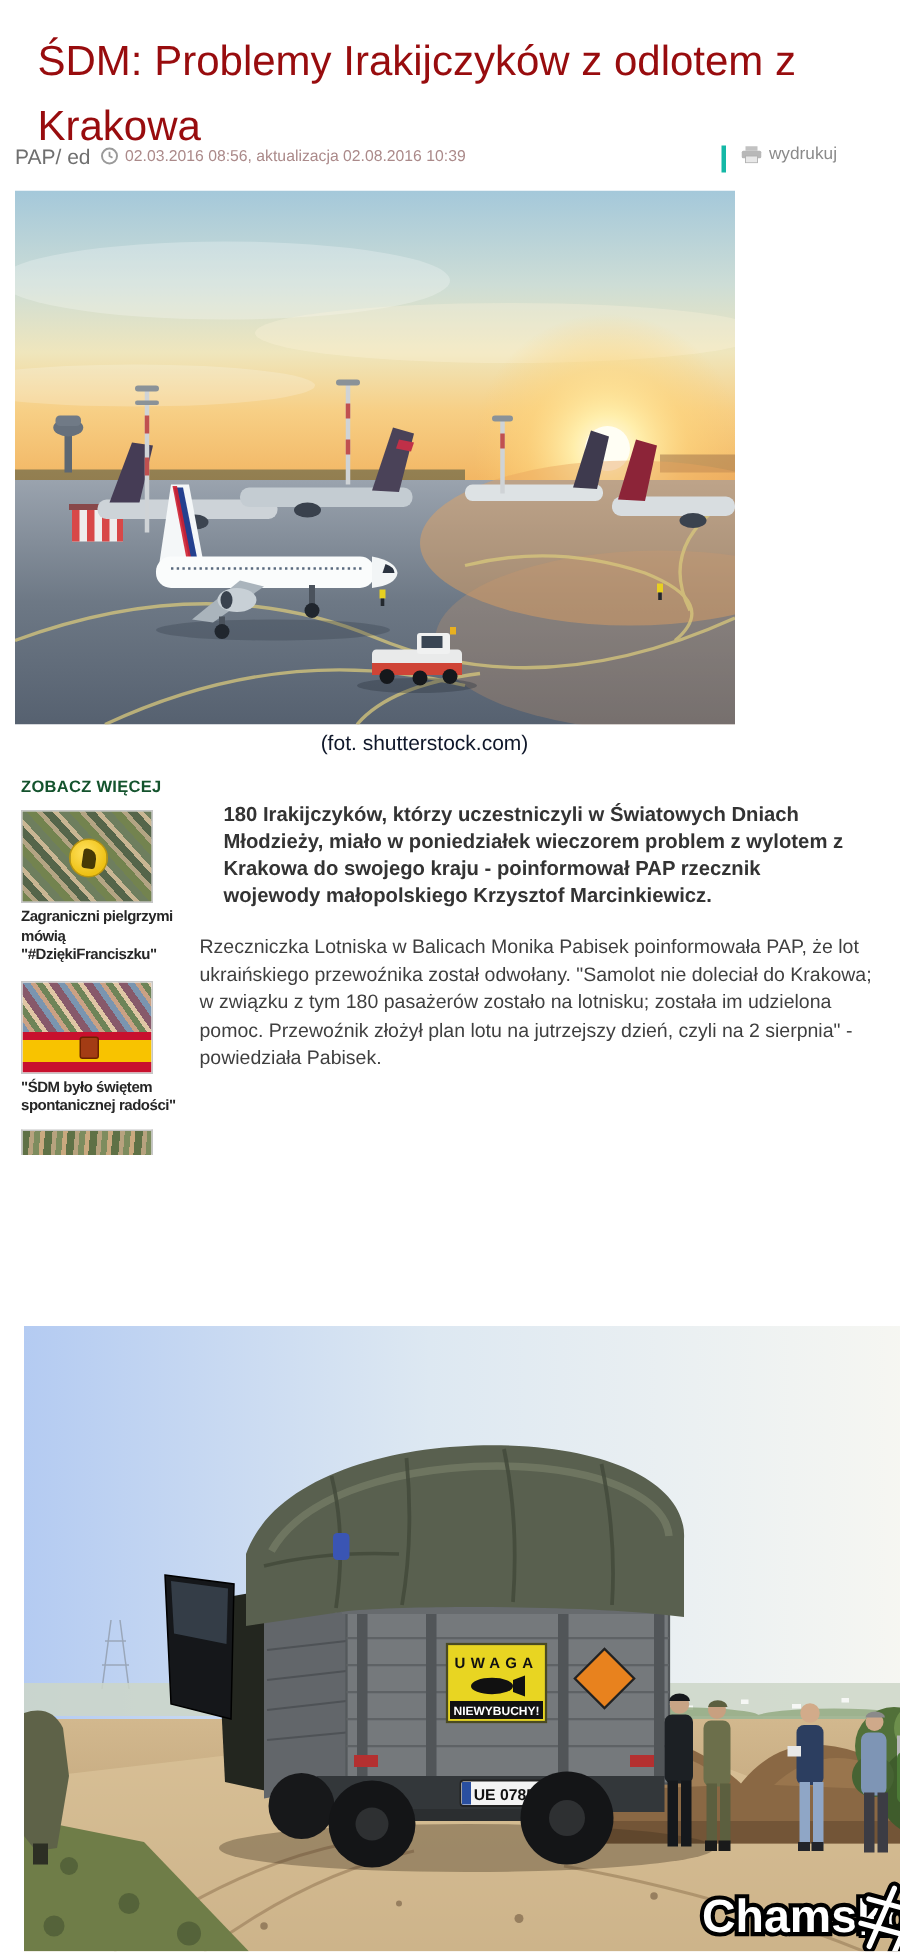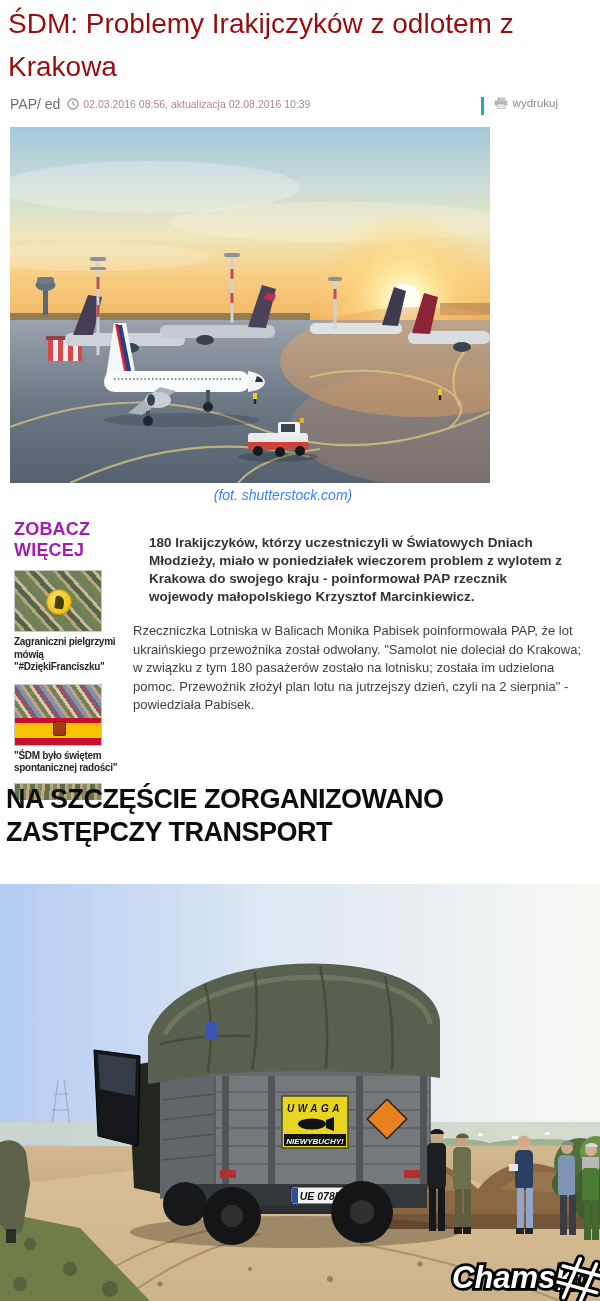--- a/index.html
+++ b/index.html
@@ -1,40 +1,40 @@
 <!DOCTYPE html>
 <html><head>
 <meta charset="utf-8">
 <style>
   html,body{margin:0;padding:0;background:#fff;}
   .page{position:relative;width:600px;height:1301px;background:#fff;overflow:hidden;
         font-family:"Liberation Sans",sans-serif;}
 
   
-  .title{position:absolute;left:8px;top:2px;width:566px;margin:0;
+  .title{position:absolute;left:8px;top:2px;width:566px;margin:17px;
          font-size:28px;line-height:43px;font-weight:400;color:#980c0e;
          font-family:"Liberation Sans",sans-serif;}
   .byline{position:absolute;left:10px;top:96px;width:580px;height:20px;font-size:0;}
   .author{display:inline-block;vertical-align:middle;color:#6f6f6f;font-size:14px;}
   .clock{display:inline-block;vertical-align:middle;margin:0 4px 0 7px;}
   .timestamp{display:inline-block;vertical-align:middle;color:#ab8a8a;font-size:10.5px;}
   .print-box{position:absolute;right:32px;top:1px;height:18px;
              border-left:3px solid #14b8a6;padding-left:10px;font-size:0;}
   .print-icon{display:inline-block;vertical-align:middle;margin-right:5px;}
   .print-label{display:inline-block;vertical-align:middle;color:#8b8b8b;font-size:11.5px;}
 
   
   .hero{position:absolute;left:10px;top:127px;width:480px;height:356px;}
   .hero svg{display:block;width:480px;height:356px;}
   .hero-caption{position:absolute;left:10px;top:487px;width:546px;text-align:center;
-                font-style:italic;font-size:14px;color:#3b82f6;}
+                font-size:14px;color:#0f172a;}
 
   
   .sidebar{position:absolute;left:14px;top:519px;width:112px;}
-  .sb-heading{font-size:18px;font-weight:bold;color:#a21caf;letter-spacing:0.2px;}
+  .sb-heading{font-size:11px;font-weight:bold;color:#14532d;letter-spacing:0.2px;}
   .thumb{position:relative;width:88px;height:62px;border:1px solid #c6c6c6;
          overflow:hidden;box-sizing:border-box;}
   .thumb.t1{margin-top:9px;background:
       repeating-linear-gradient(48deg,#73834f 0 5px,#b3a483 5px 8px,#55654a 8px 13px,#c9b693 13px 16px,#6e7e5e 16px 21px),
       linear-gradient(#8a9a6a,#65754e);}
   .badge{position:absolute;left:31px;top:18px;width:26px;height:26px;border-radius:50%;
          background:radial-gradient(circle at 40% 35%,#ffe15e,#eec114 70%);
          border:1px solid #b89410;box-sizing:border-box;}
   .badge::after{content:"";position:absolute;left:8px;top:6px;width:9px;height:13px;
          background:#473a05;border-radius:2px 6px 2px 2px;transform:rotate(8deg);}
@@ -54,21 +54,21 @@
   .content{position:absolute;left:133px;top:518px;width:453px;}
   .lead{margin:16px;font-size:13.5px;font-weight:bold;line-height:18px;color:#333;}
   .para{margin:14px 0 0 0;font-size:13px;line-height:18.5px;color:#3f3f3f;}
 
   
   .meme{position:absolute;left:6px;top:783px;width:556px;margin:0;
         font-size:27px;line-height:33px;font-weight:700;color:#0d0d0d;
         letter-spacing:-0.5px;}
 
   
-  .truck{position:absolute;left:0;top:884px;width:480px;height:417px;font-style:italic;}
+  .truck{position:absolute;left:16px;top:884px;width:480px;height:417px;}
   .truck svg{display:block;width:600px;height:417px;}
   svg text{font-family:"Liberation Sans",sans-serif;}
 </style>
 </head>
 <body>
 
 <div class="page">
 
   <h1 class="title">ŚDM: Problemy Irakijczyków z odlotem z Krakowa</h1>
 
@@ -246,21 +246,20 @@
     <div class="thumb-label">"ŚDM było świętem spontanicznej radości"</div>
 
     <div class="thumb t3"></div>
   </div>
 
   <div class="content">
     <p class="lead">180 Irakijczyków, którzy uczestniczyli w Światowych Dniach Młodzieży, miało w poniedziałek wieczorem problem z wylotem z Krakowa do swojego kraju - poinformował PAP rzecznik wojewody małopolskiego Krzysztof Marcinkiewicz.</p>
     <p class="para">Rzeczniczka Lotniska w Balicach Monika Pabisek poinformowała PAP, że lot ukraińskiego przewoźnika został odwołany. "Samolot nie doleciał do Krakowa; w związku z tym 180 pasażerów zostało na lotnisku; została im udzielona pomoc. Przewoźnik złożył plan lotu na jutrzejszy dzień, czyli na 2 sierpnia" - powiedziała Pabisek.</p>
   </div>
 
-  <h2 class="meme">NA SZCZĘŚCIE ZORGANIZOWANO ZASTĘPCZY TRANSPORT</h2>
 
   <div class="truck">
     <svg viewBox="0 0 600 417" preserveAspectRatio="none">
       <defs>
         <linearGradient id="tsky" x1="0" y1="0" x2="1" y2="0">
           <stop offset="0" stop-color="#b4cbf2"></stop>
             <stop offset="0.45" stop-color="#dde8f2"></stop>
           <stop offset="1" stop-color="#f7f7f2"></stop>
         </linearGradient>
         <linearGradient id="dirt" x1="0" y1="0" x2="0" y2="1">

